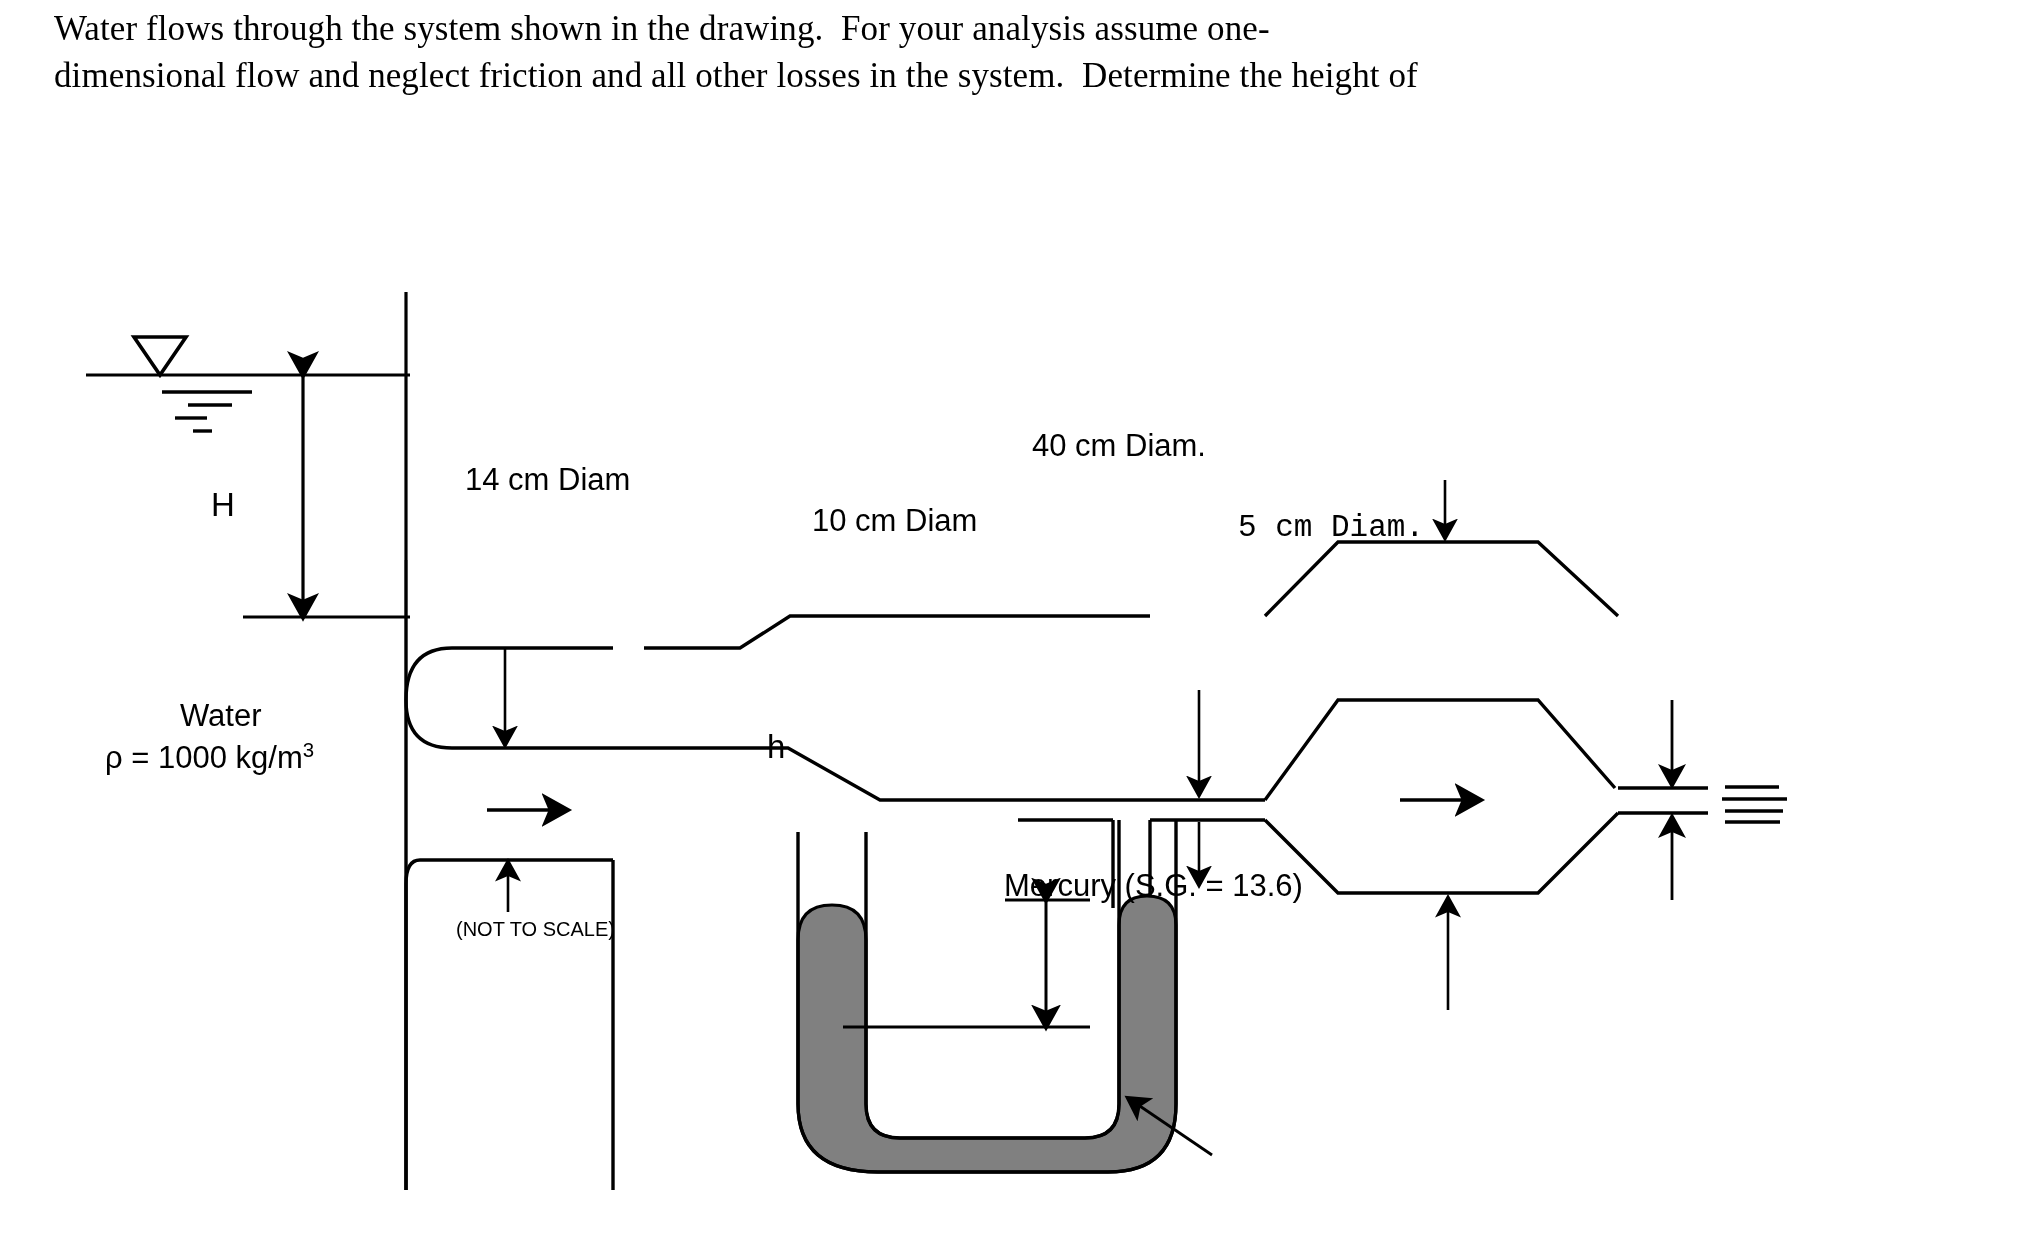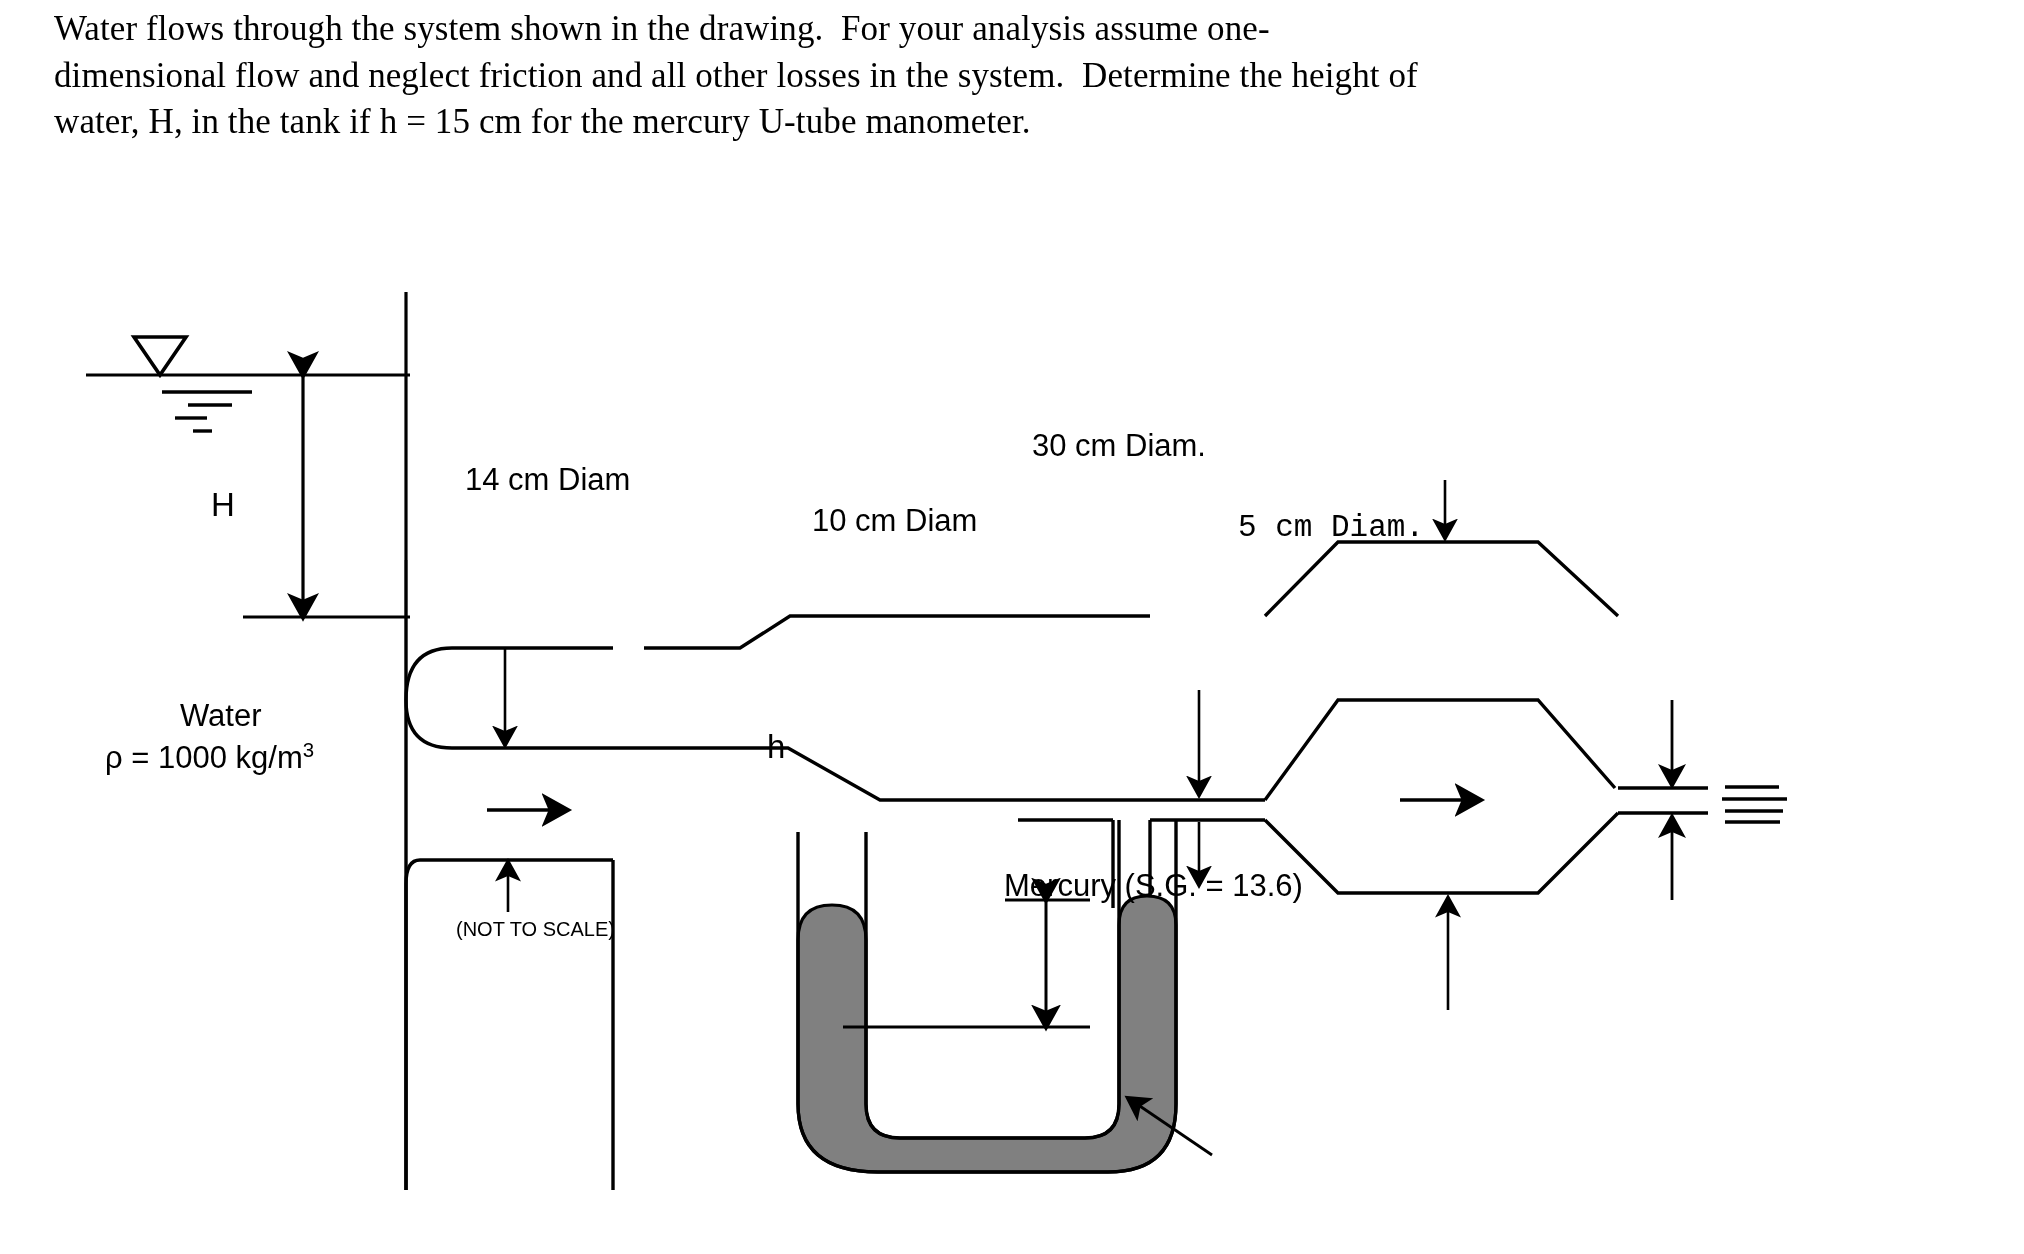--- a/index.html
+++ b/index.html
@@ -57,21 +57,20 @@
   }
 </style>
 </head>
 <body>
 
 <div id="page">
 
   <div id="problem-text">
     <span class="ln">Water flows through the system shown in the drawing.  For your analysis assume one-</span>
     <span class="ln">dimensional flow and neglect friction and all other losses in the system.  Determine the height of</span>
-    <span class="ln">water, H, in the tank if h = 15 cm for the mercury U-tube manometer.</span>
   </div>
 
   <svg id="figure" viewBox="0 0 2024 1254">
     <defs>
       <marker id="arrowEnd" markerWidth="14" markerHeight="14" refX="7.5" refY="5" orient="auto" markerUnits="strokeWidth">
         <path d="M0,0 L9,5 L0,10 L2.1,5 Z" fill="#000000"></path>
       </marker>
     </defs>
 
     <g>
@@ -216,21 +215,21 @@
   <div class="fig-label big" style="left:767px; top:728px;">h</div>
 
   <div class="fig-label" style="left:180px; top:698px;">Water</div>
 
   <div class="fig-label" style="left:105px; top:738px;"><span>ρ = 1000 kg/m</span><span class="sup">3</span></div>
 
   <div class="fig-label" style="left:449px; top:462px;margin-left:16px;">14 cm Diam</div>
 
   <div class="fig-label" style="left:812px; top:503px;text-align:right;">10 cm Diam</div>
 
-  <div class="fig-label" style="left:1032px; top:428px;">30 cm Diam.</div>
+  <div class="fig-label" style="left:1032px; top:428px;">40 cm Diam.</div>
 
   <div class="fig-label" style="left:1238px; top:510px;font-family:Liberation Mono, monospace;">5 cm Diam.</div>
 
   <div class="fig-label" style="left:995px; top:868px;margin-left:9px;">Mercury (S.G. = 13.6)</div>
 
   <div class="fig-label small-bold" style="left:456px; top:918px;">(NOT TO SCALE)</div>
 
 </div>
 
 </body></html>

